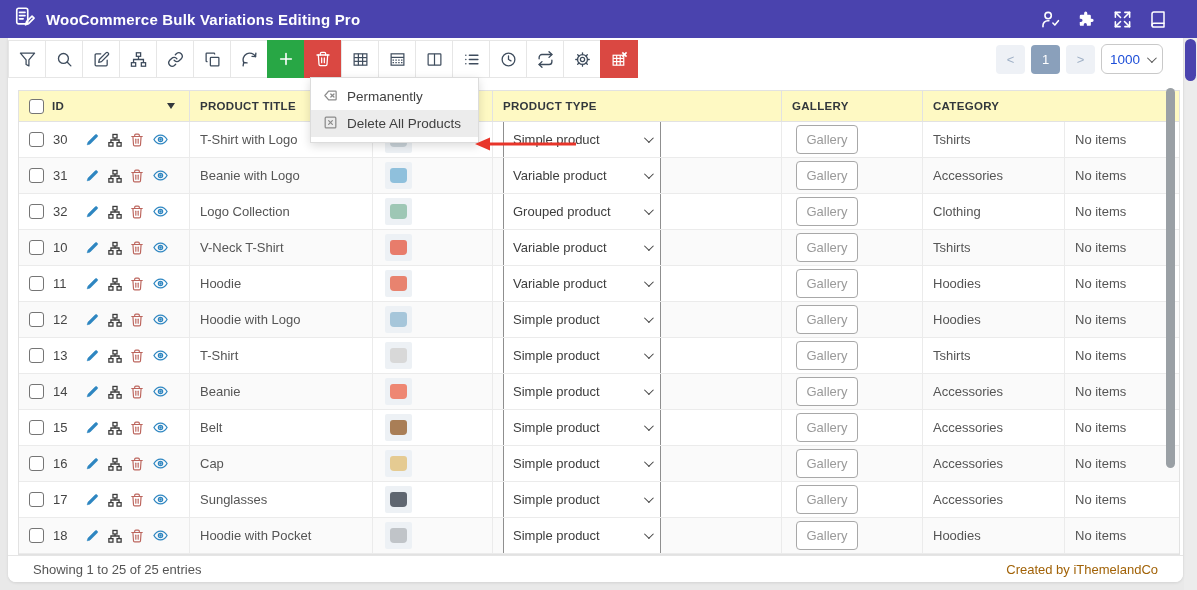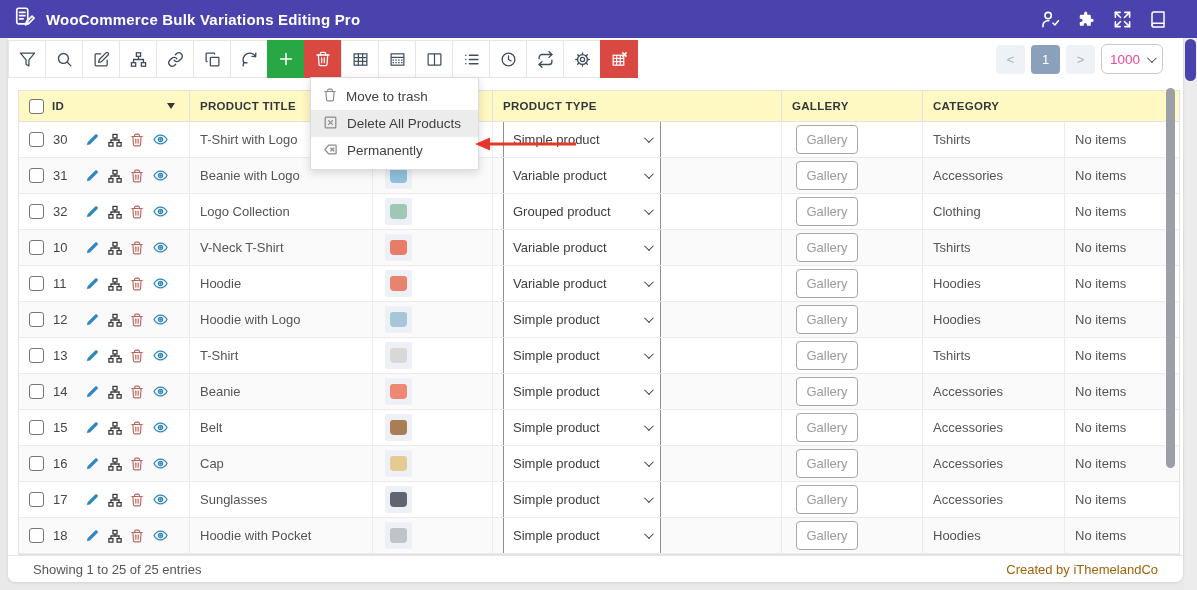--- a/index.html
+++ b/index.html
@@ -38,21 +38,21 @@
   .tbtn:first-child { margin-left:0; }
   .tbtn.green { background:#28a745; border-color:#28a745; color:#fff; }
   .tbtn.red   { background:#da4842; border-color:#da4842; color:#fff; }
   .tbtn svg { display:block; }
 
   .pager { margin-left:auto; display:flex; gap:6px; align-items:center; margin-right:20px; }
   .pg { width:29px; height:29px; border-radius:4px; background:#eef1f6; color:#9fb0c6;
         display:flex; align-items:center; justify-content:center; font-size:13px; cursor:pointer; }
   .pg.current { background:#8aa0bb; color:#fff; }
   .size-select { min-width:62px; height:30px; border:1px solid #c9c9c9; border-radius:6px; background:#fff;
-        display:flex; align-items:center; justify-content:center; gap:7px; color:#ec4899; font-size:13.5px; cursor:pointer; }
+        display:flex; align-items:center; justify-content:center; gap:7px; color:#1d4ed8; font-size:13.5px; cursor:pointer; }
   .chev { width:7px; height:7px; border-right:1.6px solid #555; border-bottom:1.6px solid #555;
         transform:rotate(45deg) translateY(-2px); }
 
   
   .table { position:absolute; left:10px; top:52px; width:1162px; border:1px solid #e2e2e2; background:#fff; }
   .thead, .trow { display:grid; grid-template-columns:171px 183px 120px 289px 141px 142px 1fr; }
   .thead { height:31px; background:#fef9c3; border-bottom:1px solid #e2e2e2; }
   .th { display:flex; align-items:center; padding:0 10px; font-size:11.5px; font-weight:bold; color:#32373c;
         border-right:1px solid #e2e2e2; letter-spacing:.3px; }
   .th:last-child { border-right:none; }
@@ -1066,42 +1066,35 @@
       <span>No items</span>
     </div>
   </div>
 </div>
   </div>
 
   <div class="vscroll"></div>
 
   <div class="menu">
     <div class="menu-item">
-      <span><svg width="14" height="14" viewBox="0 0 24 24" fill="none" stroke="currentColor" stroke-width="2" stroke-linecap="round" stroke-linejoin="round">
-            <polyline points="3 6 5 6 21 6"></polyline>
-            <path d="M19 6l-1 14a2 2 0 01-2 2H8a2 2 0 01-2-2L5 6m3 0V4a2 2 0 012-2h4a2 2 0 012 2v2"></path>
+      <span><svg width="15" height="15" viewBox="0 0 24 24" fill="none" stroke="currentColor" stroke-width="2" stroke-linecap="round" stroke-linejoin="round">
+            <path d="M9 5h11a1 1 0 011 1v12a1 1 0 01-1 1H9l-6-7z"></path>
+            <line x1="12.5" y1="9.5" x2="17.5" y2="14.5"></line>
+            <line x1="17.5" y1="9.5" x2="12.5" y2="14.5"></line>
           </svg></span>
-      <span>Move to trash</span>
+      <span>Permanently</span>
     </div>
     <div class="menu-item hl">
       <span><svg width="15" height="15" viewBox="0 0 24 24" fill="none" stroke="currentColor" stroke-width="2" stroke-linecap="round" stroke-linejoin="round">
             <rect x="3.5" y="3.5" width="17" height="17" rx="1.5"></rect>
             <line x1="9" y1="9" x2="15" y2="15"></line>
             <line x1="15" y1="9" x2="9" y2="15"></line>
           </svg></span>
       <span>Delete All Products</span>
     </div>
-    <div class="menu-item">
-      <span><svg width="15" height="15" viewBox="0 0 24 24" fill="none" stroke="currentColor" stroke-width="2" stroke-linecap="round" stroke-linejoin="round">
-            <path d="M9 5h11a1 1 0 011 1v12a1 1 0 01-1 1H9l-6-7z"></path>
-            <line x1="12.5" y1="9.5" x2="17.5" y2="14.5"></line>
-            <line x1="17.5" y1="9.5" x2="12.5" y2="14.5"></line>
-          </svg></span>
-      <span>Permanently</span>
-    </div>
   </div>
 
   <svg class="arrow-svg" width="104" height="20" viewBox="0 0 104 20">
     <line x1="14" y1="10" x2="102" y2="10" stroke="#e8352a" stroke-width="3.2"></line>
     <polygon points="1,10 16,3.5 16,16.5" fill="#e8352a"></polygon>
   </svg>
 
   <div class="footer">
     <span>Showing 1 to 25 of 25 entries</span>
     <span class="credit">Created by iThemelandCo</span>

